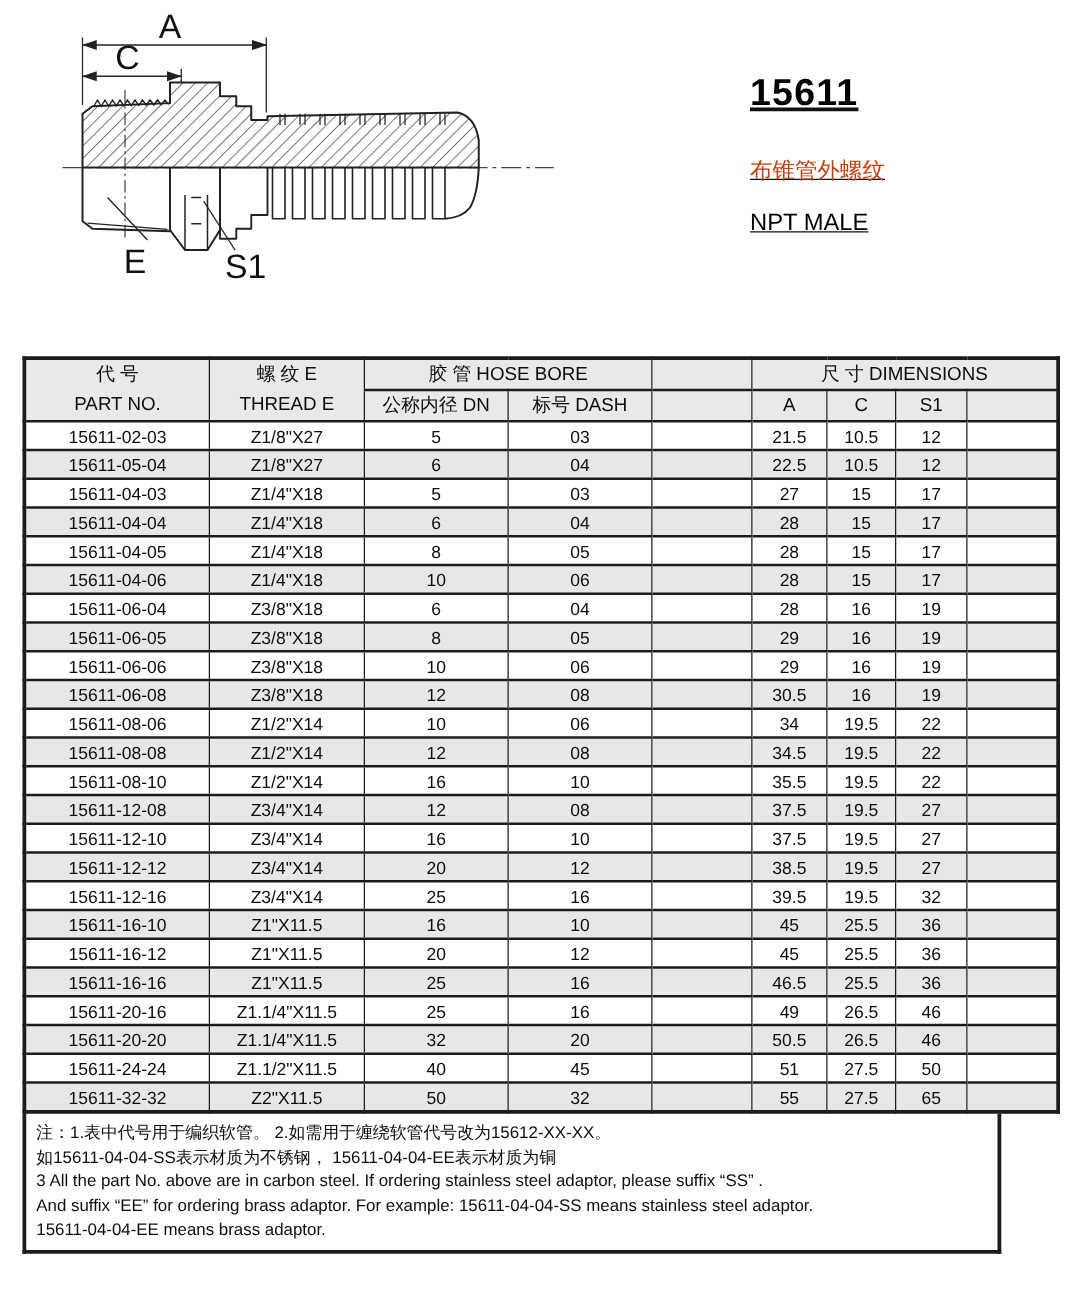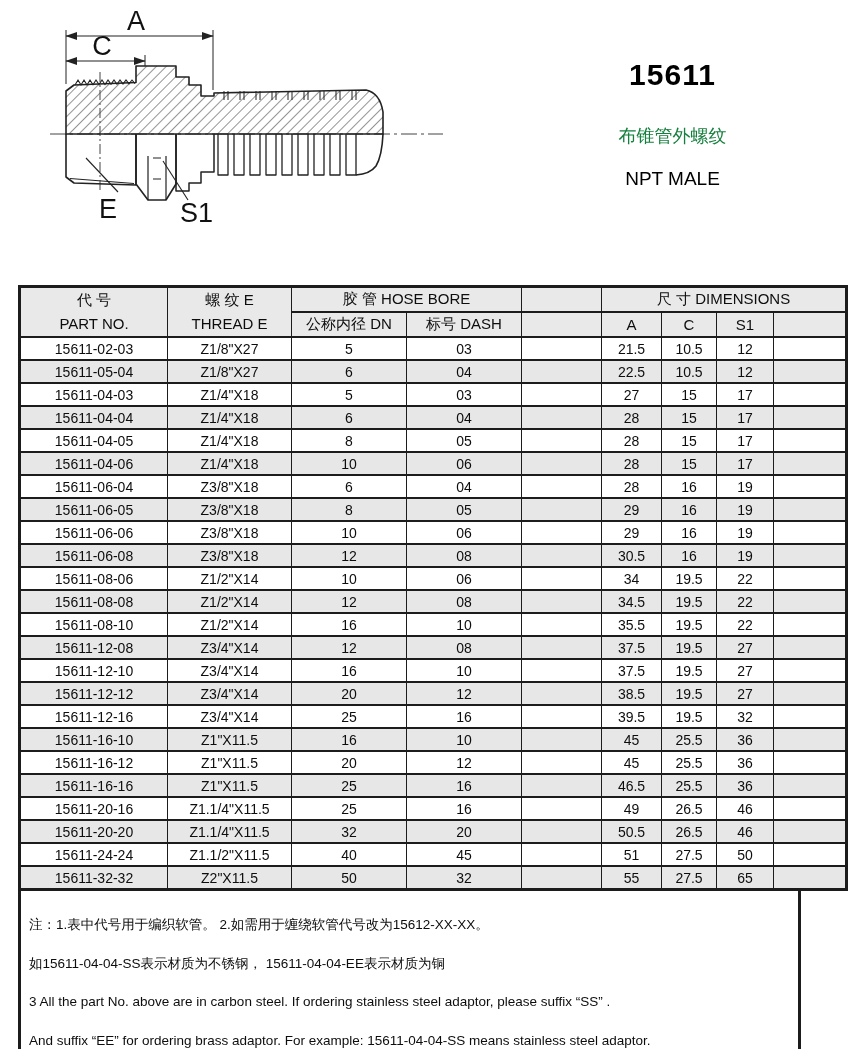--- a/index.html
+++ b/index.html
@@ -3,23 +3,23 @@
 <meta charset="utf-8">
 <style>
   html,body{margin:0;padding:0;background:#ffffff;}
   .page{
     position:relative;width:863px;height:1049px;background:#ffffff;
     font-family:"Liberation Sans",sans-serif;color:#111;overflow:hidden;
   }
   
   .drawing{position:absolute;left:28px;top:6px;}
   
-  .title-block{position:absolute;left:570px;top:58px;width:205px;text-align:center;}
+  .title-block{position:absolute;left:600px;top:58px;width:205px;text-decoration:underline;}
   .title-code{font-size:30px;font-weight:bold;letter-spacing:1px;color:#000;}
-  .title-cn{font-size:18px;margin-top:32px;color:#15803d;}
+  .title-cn{font-size:18px;margin-top:32px;color:#c2410c;}
   .title-en{font-size:19px;margin-top:20px;color:#000;}
   
   .sheet{position:absolute;left:18px;top:285px;width:783px;}
   table.spec{
     width:100%;border-collapse:collapse;table-layout:fixed;
     border:3px solid #1c1c1c;
   }
   table.spec th, table.spec td{
     border-left:1.5px solid #1c1c1c;border-right:1.5px solid #1c1c1c;
     border-top:2px solid #1c1c1c;border-bottom:2px solid #1c1c1c;
@@ -29,21 +29,21 @@
   }
   table.spec th{background:#e9e9e9;font-size:15px;height:23px;}
   table.spec td{height:21px;background:#ffffff;}
   table.spec tr.shade td{background:#e7e7e7;}
   .h2line span{display:block;line-height:24px;}
   
   .notes{
     border:3px solid #1c1c1c;border-top:none;margin-top:0;
     padding:5px 8px 6px 8px;font-size:13.5px;line-height:19.5px;color:#0d0d0d;
   }
-  .notes div{white-space:nowrap;margin-top:19px;}
+  .notes div{white-space:nowrap;}
 </style>
 </head>
 <body>
 
 <div class="page">
 
   <svg class="drawing" width="424" height="232" viewBox="0 0 424 232">
     <defs>
       <pattern id="hatch" width="7" height="7" patternUnits="userSpaceOnUse" patternTransform="rotate(45)">
         <line x1="0" y1="0" x2="0" y2="7" stroke="#3b3b3b" stroke-width="1.1"></line>
@@ -399,15 +399,16 @@
             <td></td>
           </tr>
         </tbody>
     </table>
 
     <div class="notes">
       <div>注：1.表中代号用于编织软管。 2.如需用于缠绕软管代号改为15612-XX-XX。</div>
       <div>如15611-04-04-SS表示材质为不锈钢， 15611-04-04-EE表示材质为铜</div>
       <div>3 All the part No. above are in carbon steel. If ordering stainless steel adaptor, please suffix “SS” .</div>
       <div>And suffix “EE” for ordering brass adaptor. For example:  15611-04-04-SS  means stainless steel adaptor.</div>
+      <div>15611-04-04-EE means brass adaptor.</div>
     </div>
   </div>
 </div>
 
 </body></html>

